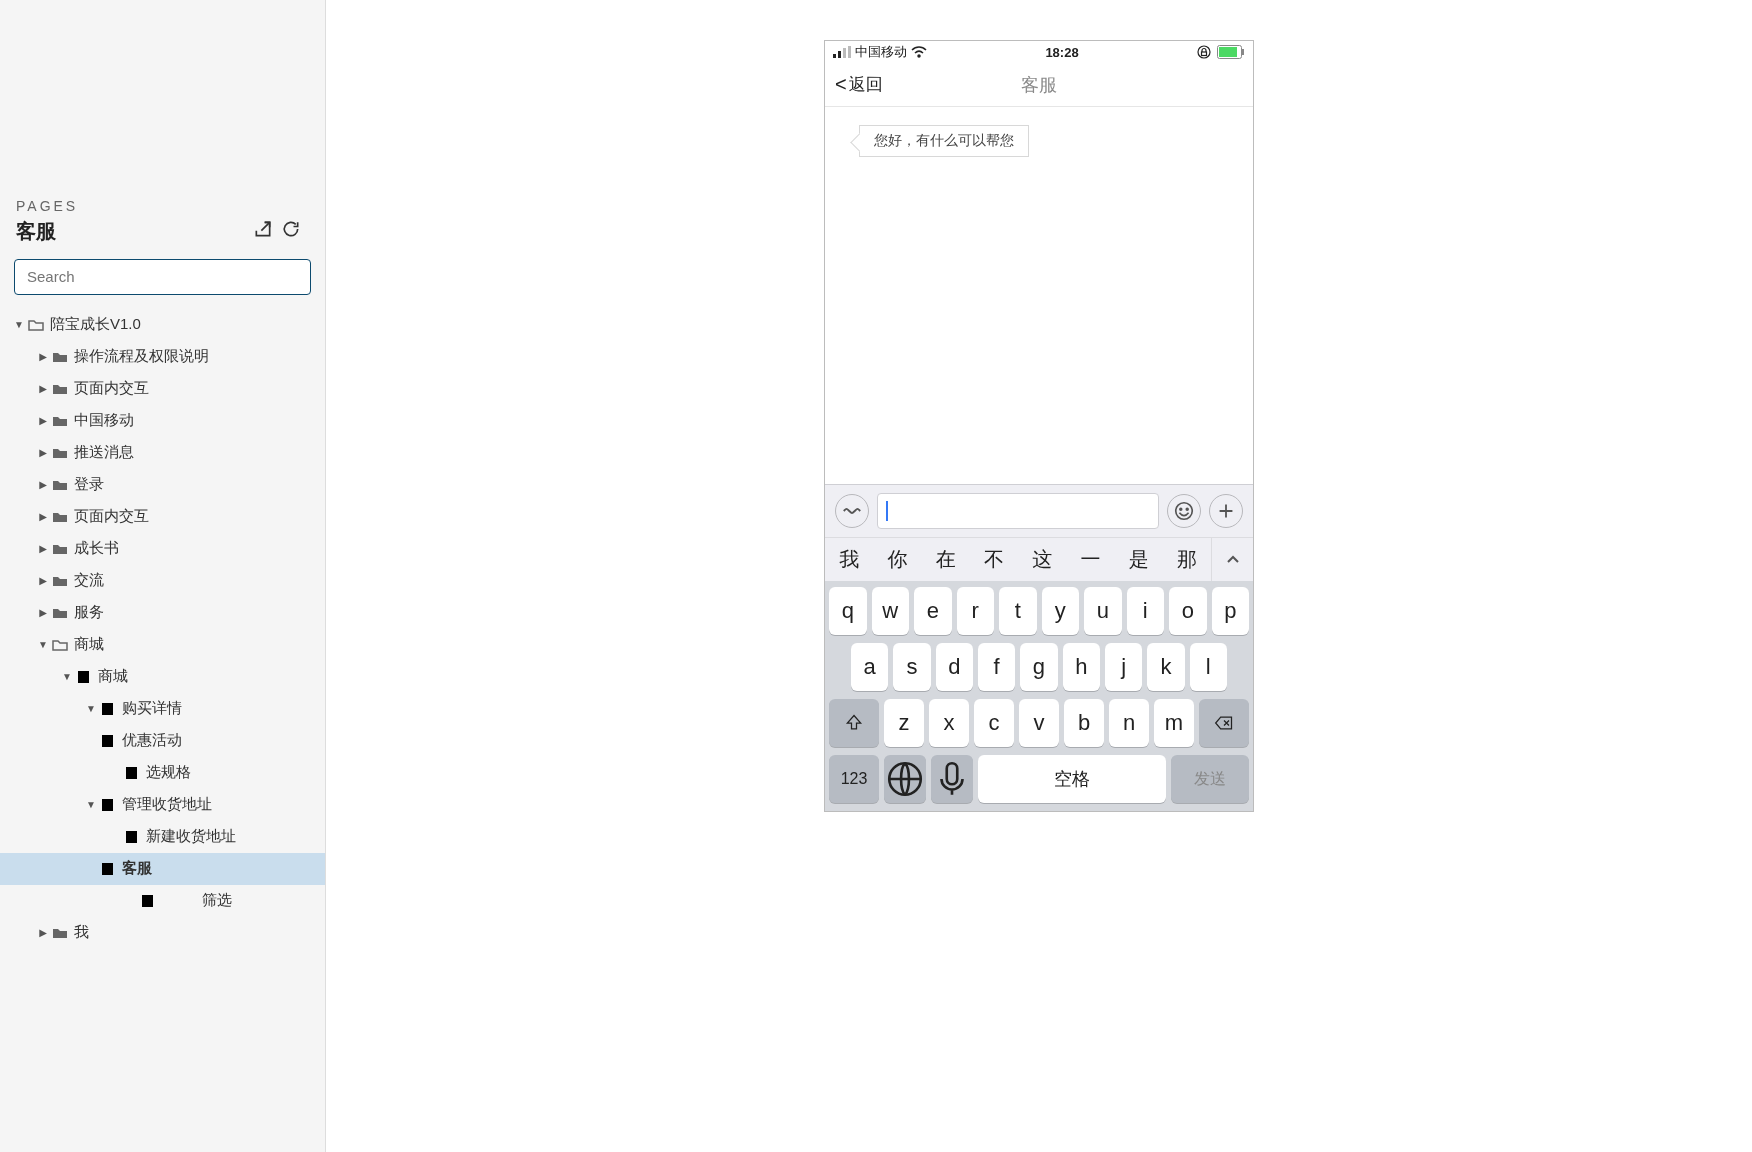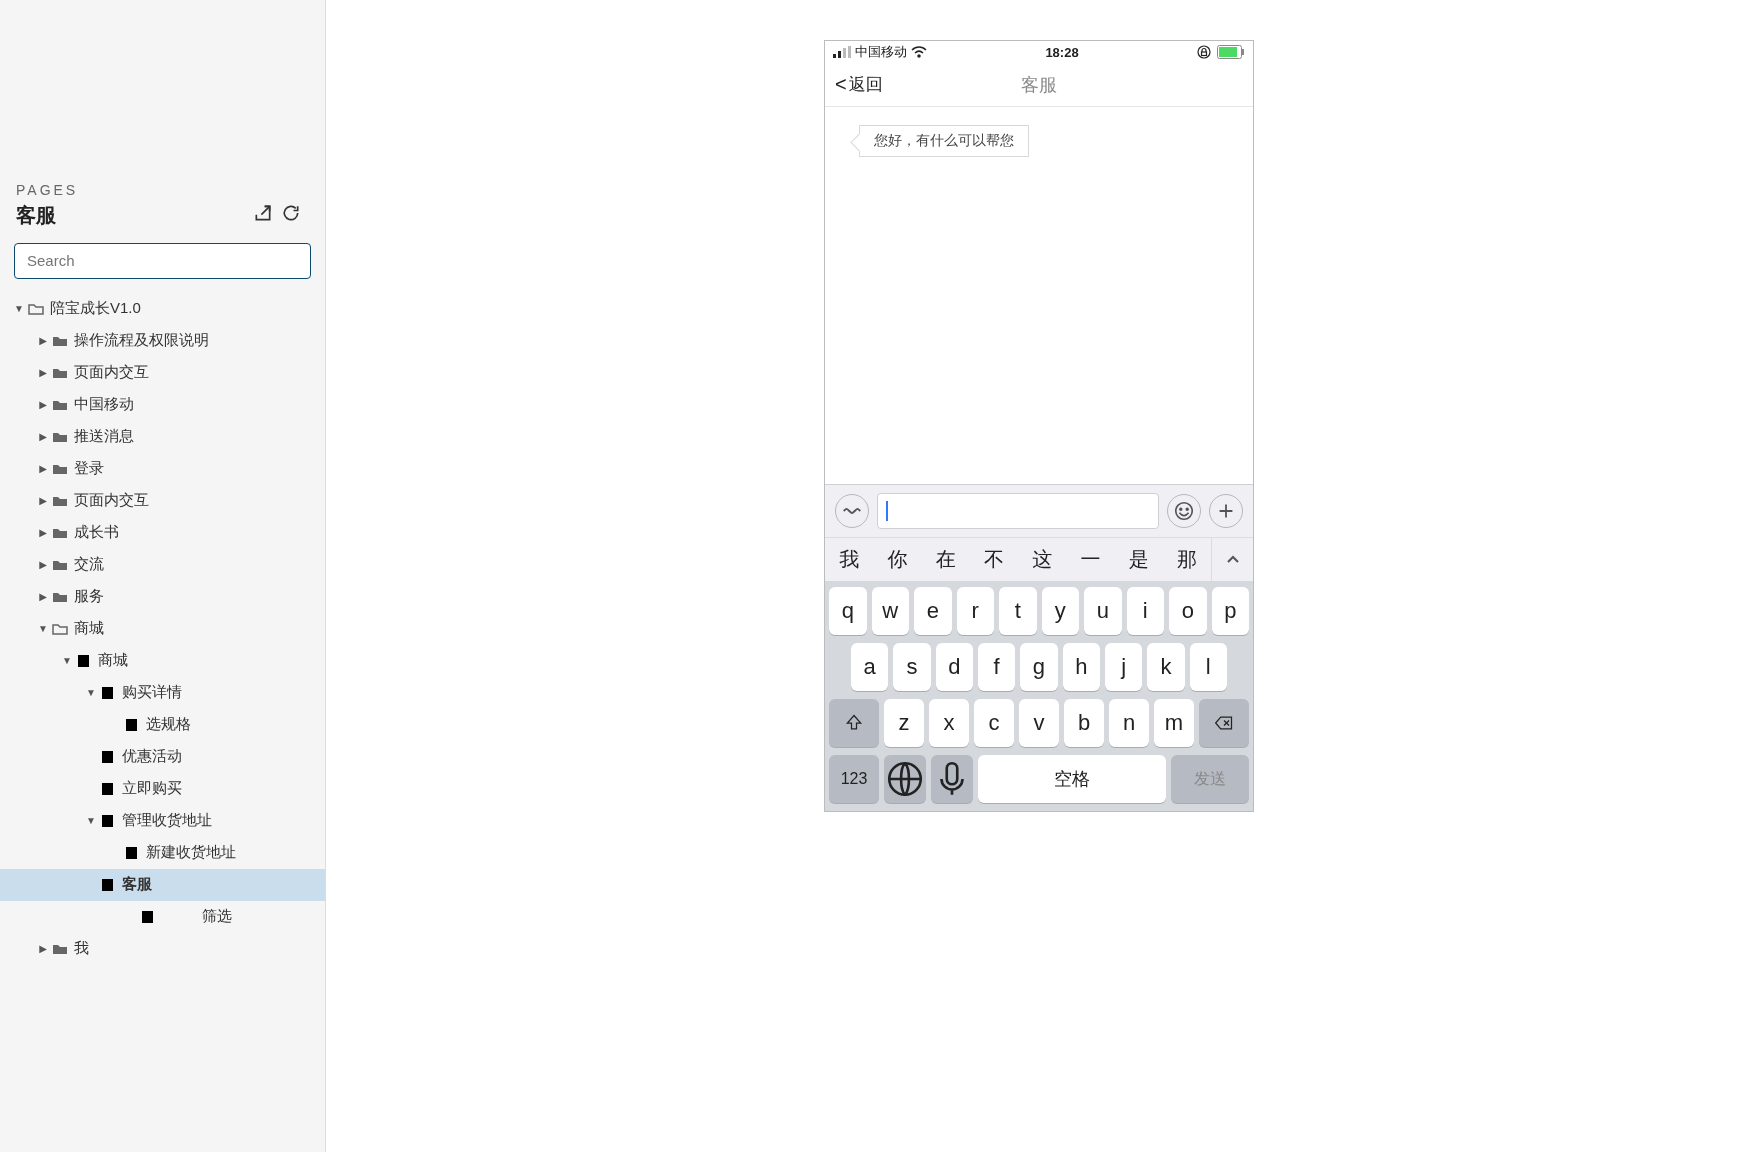--- a/index.html
+++ b/index.html
@@ -204,46 +204,37 @@
       </div>
       <div class="tree-item" style="padding-left: 86px;">
         <span class="caret">▼</span>
         <span class="tree-icon page">
           <svg viewBox="0 0 16 14">
             <rect x="2" y="1" width="11" height="12"></rect>
           </svg>
         </span>
         <span class="tree-label">购买详情</span>
       </div>
+      <div class="tree-item" style="padding-left: 86px;">
+        <span class="caret"></span>
+        <span class="tree-icon page">
+          <svg viewBox="0 0 16 14">
+            <rect x="2" y="1" width="11" height="12"></rect>
+          </svg>
+        </span>
+        <span class="tree-label">优惠活动</span>
+      </div>
       <div class="tree-item" style="padding-left: 110px;">
         <span class="caret"></span>
         <span class="tree-icon page">
           <svg viewBox="0 0 16 14">
             <rect x="2" y="1" width="11" height="12"></rect>
           </svg>
         </span>
         <span class="tree-label">选规格</span>
-      </div>
-      <div class="tree-item" style="padding-left: 86px;">
-        <span class="caret"></span>
-        <span class="tree-icon page">
-          <svg viewBox="0 0 16 14">
-            <rect x="2" y="1" width="11" height="12"></rect>
-          </svg>
-        </span>
-        <span class="tree-label">优惠活动</span>
-      </div>
-      <div class="tree-item" style="padding-left: 86px;">
-        <span class="caret"></span>
-        <span class="tree-icon page">
-          <svg viewBox="0 0 16 14">
-            <rect x="2" y="1" width="11" height="12"></rect>
-          </svg>
-        </span>
-        <span class="tree-label">立即购买</span>
       </div>
       <div class="tree-item" style="padding-left: 86px;">
         <span class="caret">▼</span>
         <span class="tree-icon page">
           <svg viewBox="0 0 16 14">
             <rect x="2" y="1" width="11" height="12"></rect>
           </svg>
         </span>
         <span class="tree-label">管理收货地址</span>
       </div>

